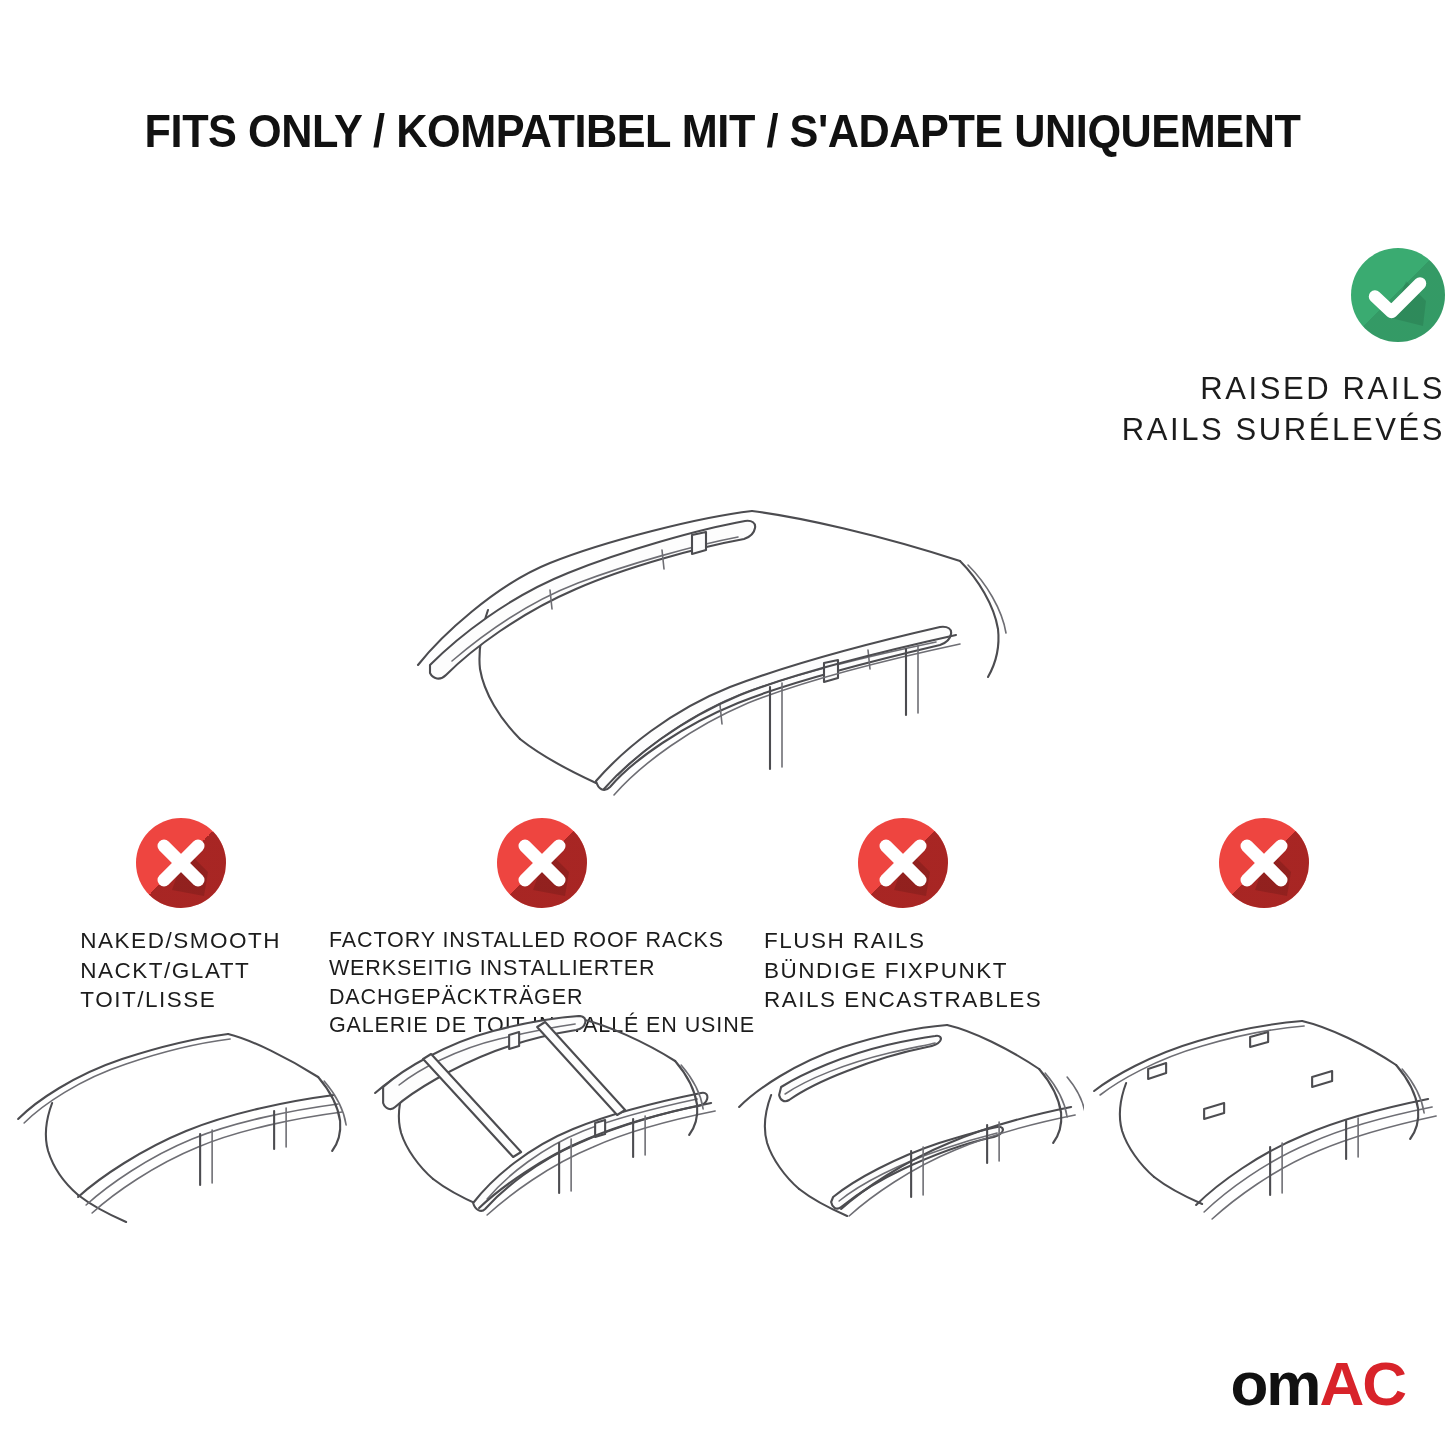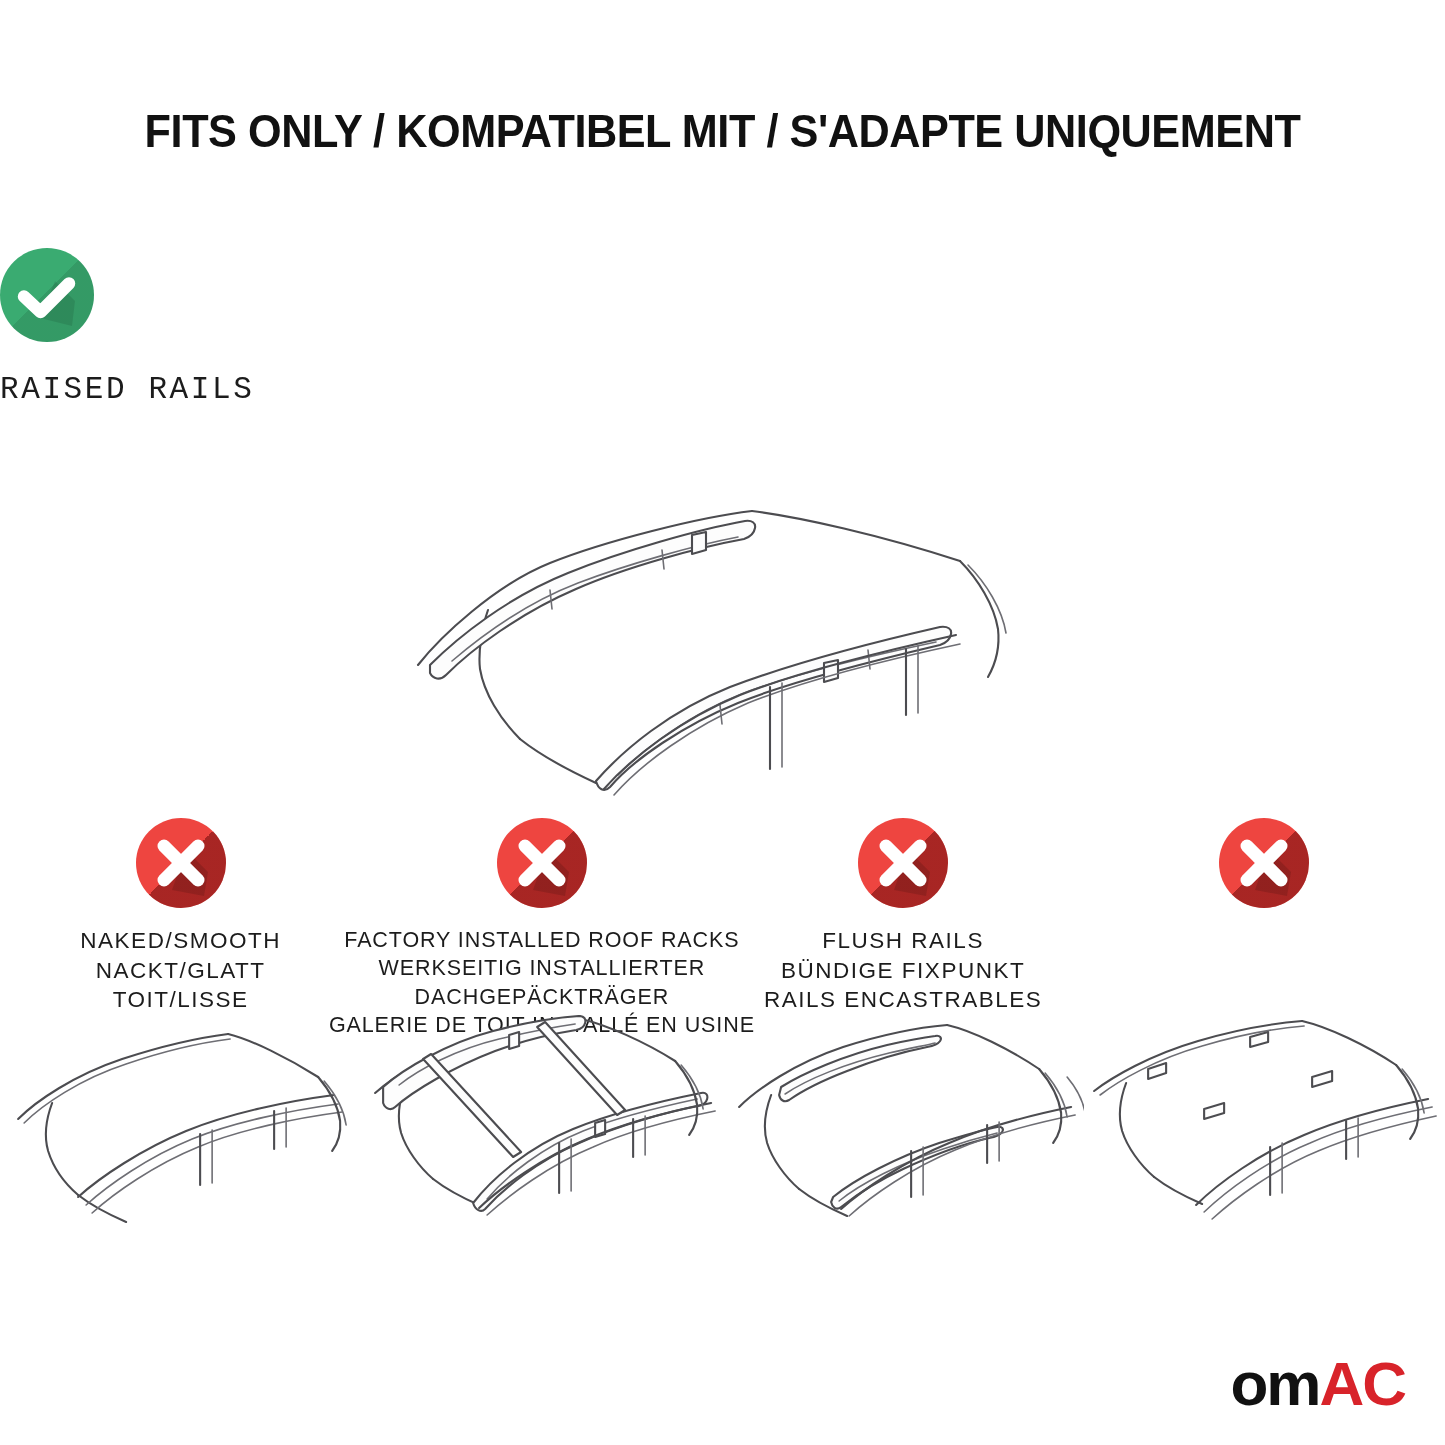--- a/index.html
+++ b/index.html
@@ -31,22 +31,21 @@
     transform-origin: center center;
     white-space: nowrap;
   }
 
   
   .hero {
     position: absolute;
     top: 248px;
     left: 0;
     width: 1445px;
-    text-align: left;
-    font-family: Liberation Mono, monospace;
+    text-align: right;
   }
   .badge {
     display: inline-block;
     position: relative;
     border-radius: 50%;
     overflow: hidden;
   }
   .badge-green {
     width: 94px;
     height: 94px;
@@ -99,21 +98,21 @@
     position: absolute;
     inset: 0;
     background: linear-gradient(135deg, rgba(0,0,0,0) 50%, rgba(110,12,12,0.55) 50%);
   }
   .col-label {
     margin-top: 18px;
     font-size: 22.5px;
     font-weight: 300;
     letter-spacing: 1.5px;
     line-height: 1.32;
-    text-align: center;
+    text-align: left;
     color: #1c1c1c;
     white-space: nowrap;
   }
   .col-label.narrow { letter-spacing: 0.9px; font-size: 21.5px; }
 
   .arts {
     position: absolute;
     top: 1015px;
     left: 0;
     width: 1445px;
@@ -147,20 +146,21 @@
 <div class="hero">
   <div class="badge badge-green">
     <div class="shade"></div>
     <svg viewBox="0 0 94 94" aria-hidden="true">
       <path d="M55 33 L75 53 L72 78 L40 70 Z" fill="rgba(0,0,0,0.10)"></path>
       <path d="M24 48.5 L40.5 64 L69 35.5" fill="none" stroke="#ffffff" stroke-width="12.5" stroke-linecap="round" stroke-linejoin="round"></path>
     </svg>
   </div>
   <div class="hero-text">
     <div>RAISED RAILS</div>
+    <div>RAILS SURÉLEVÉS</div>
   </div>
 </div>
 
 <div class="hero-art">
   <svg viewBox="0 0 645 310" aria-hidden="true">
 
     <path class="stroke" d="M18 178 C40 150 95 98 150 76 C205 54 300 30 352 24"></path>
     <path class="stroke" d="M352 24 C400 30 480 48 560 74"></path>
 
     <path class="stroke" d="M88 123 C82 140 78 165 80 182 C84 206 100 232 120 252"></path>

